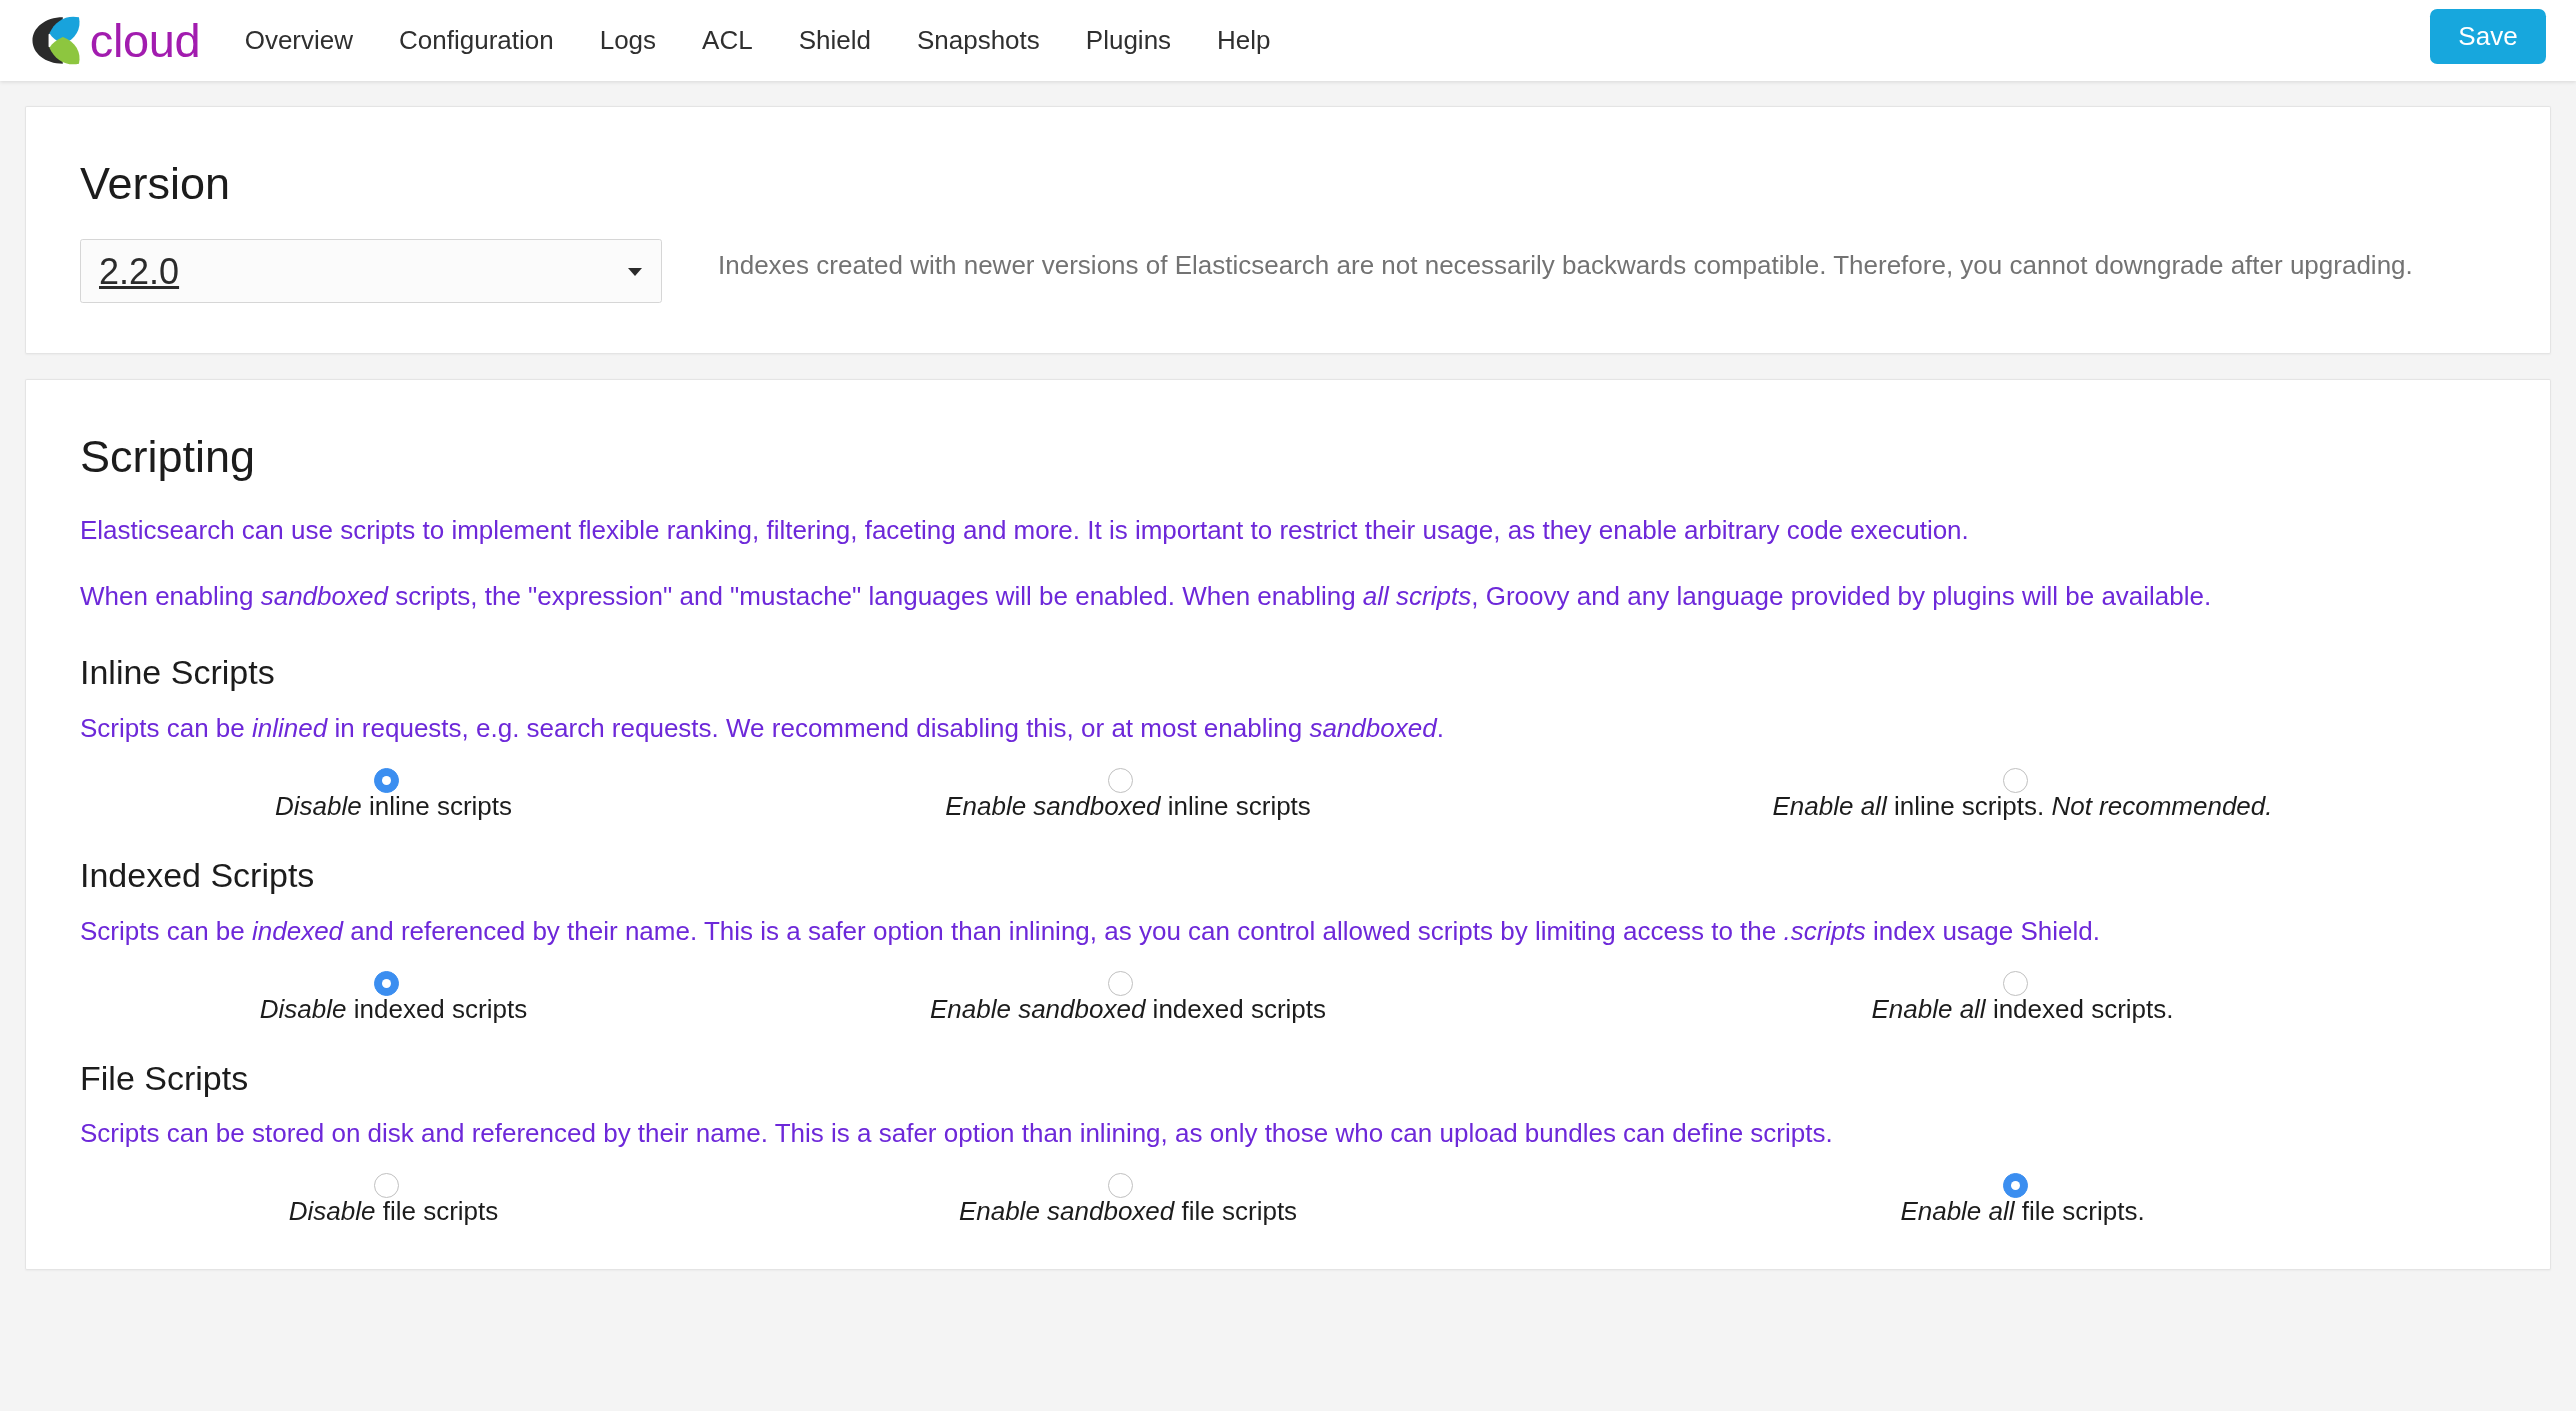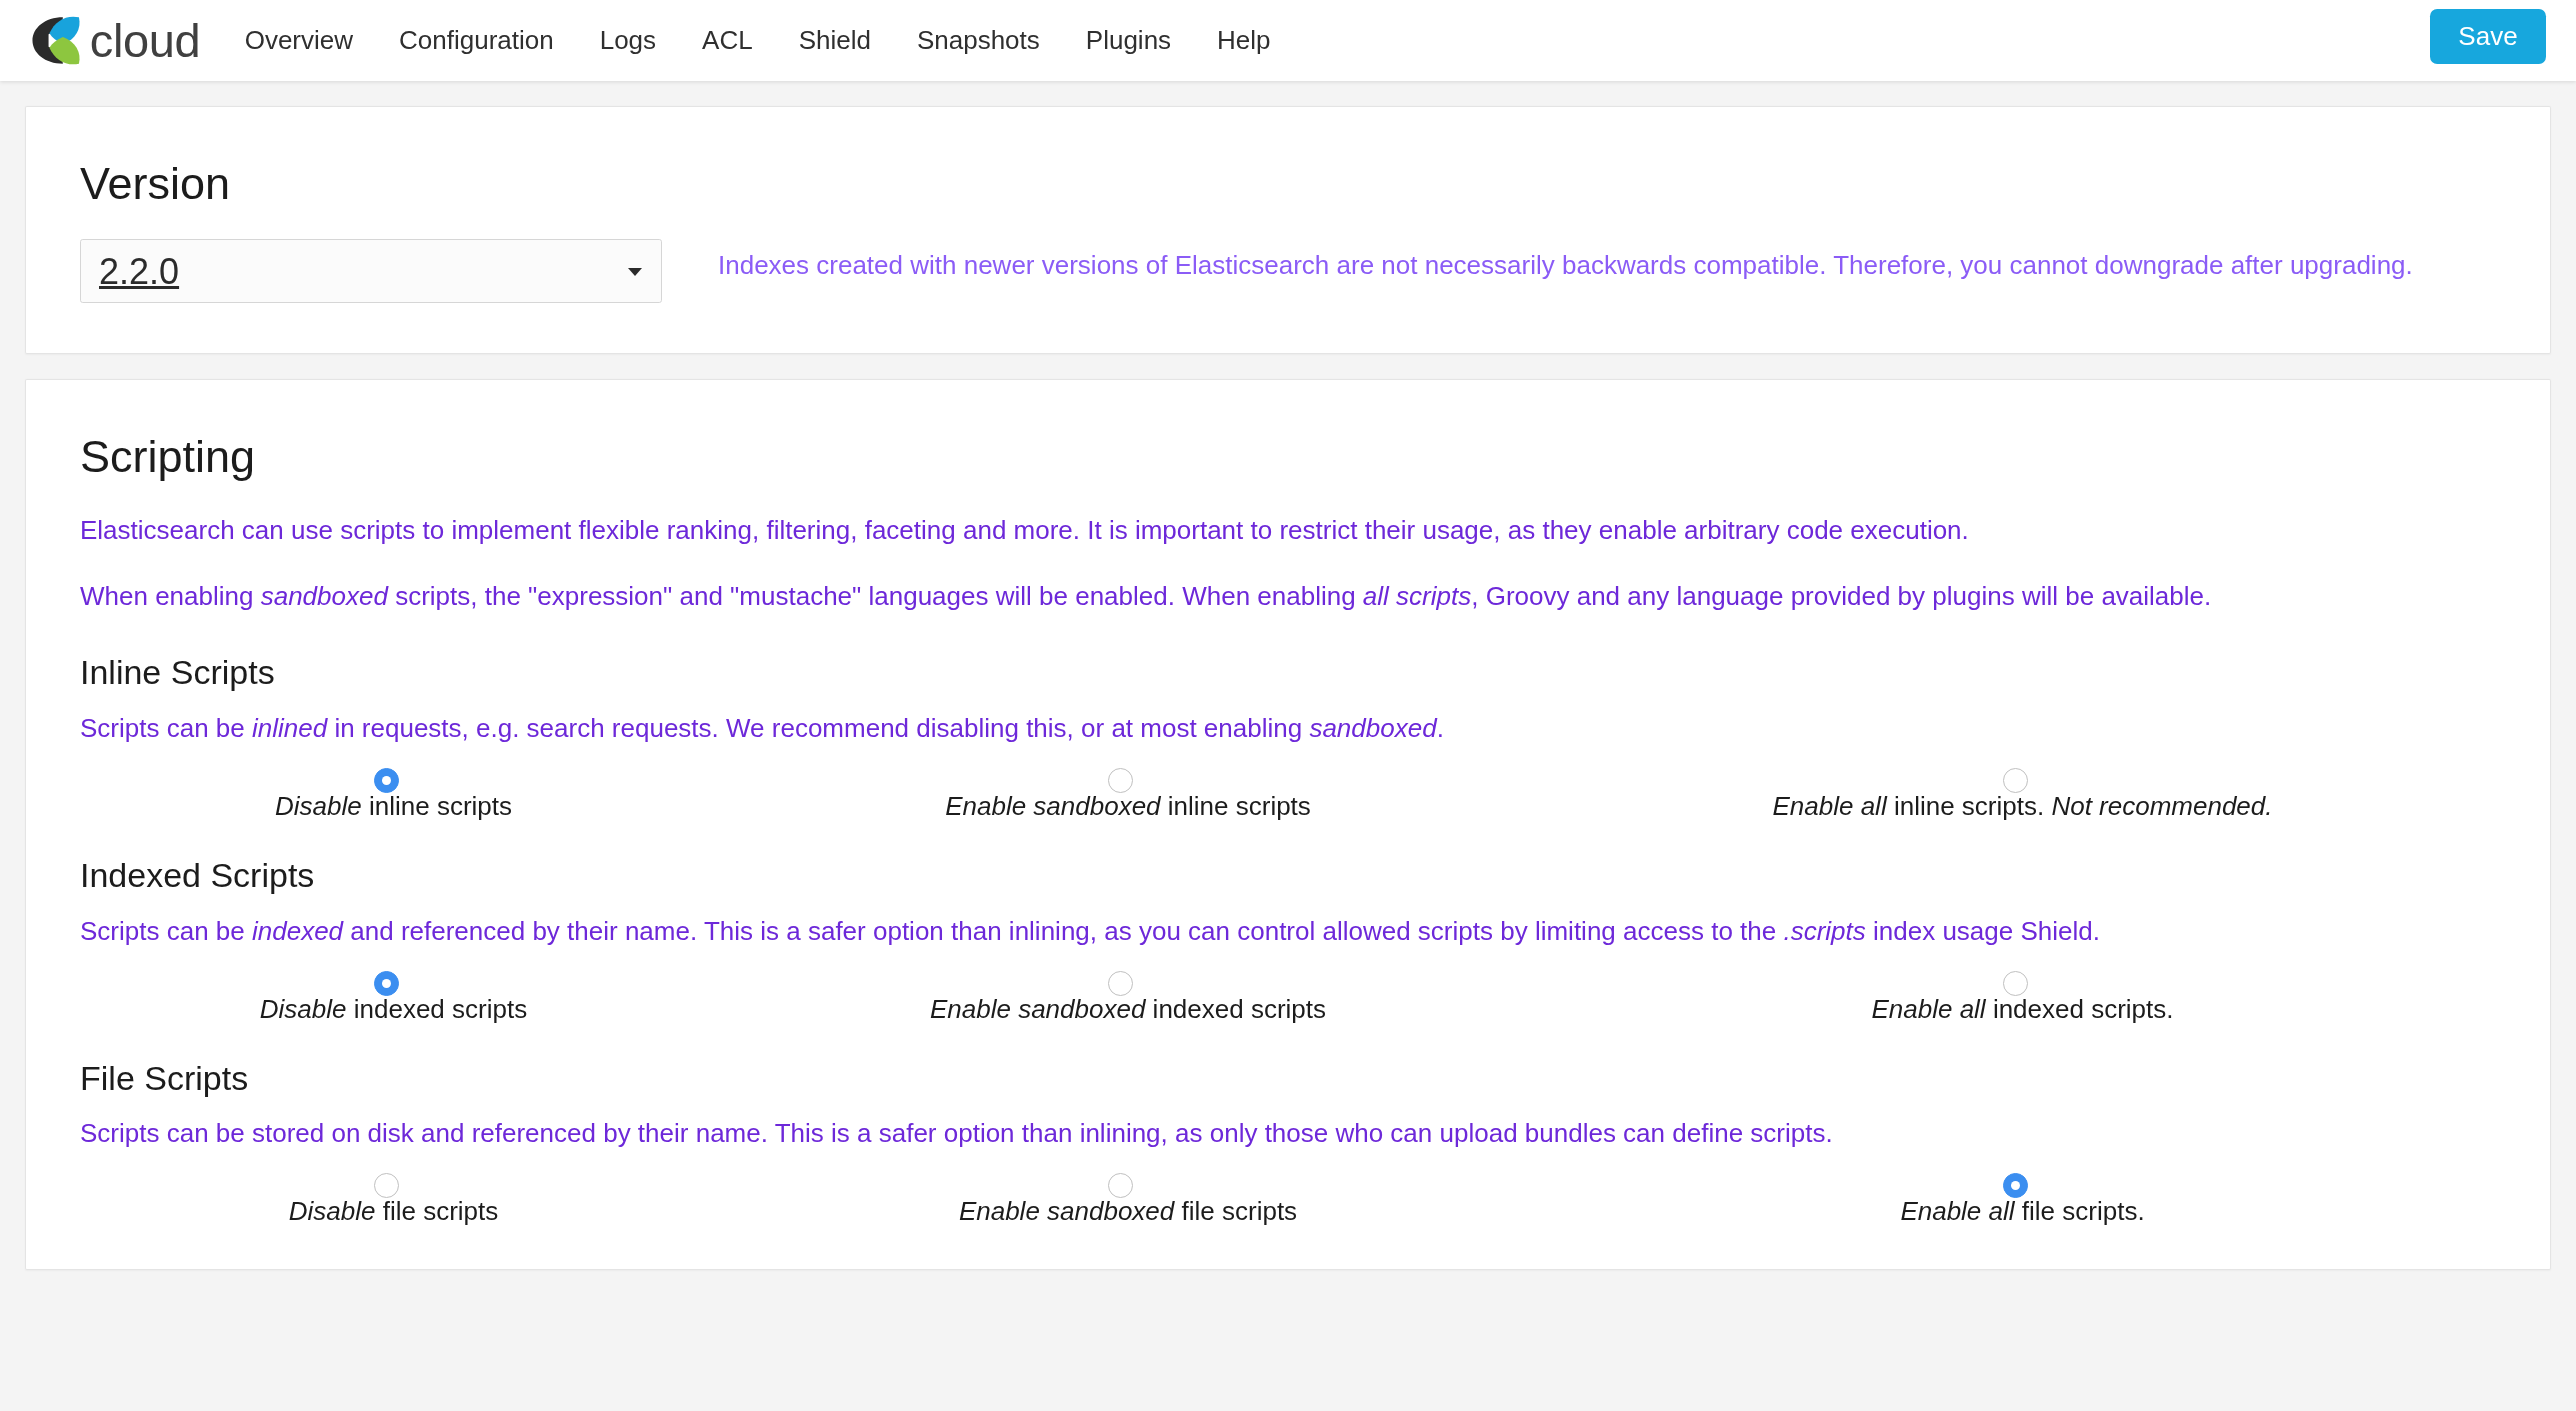--- a/index.html
+++ b/index.html
@@ -35,21 +35,21 @@
     margin-right: 21.5px;
   }
   .brand-mark {
     width: 61px;
     height: 59px;
     position: relative;
     flex: none;
   }
   .brand-word {
     font-size: 47px;
-    color: #404040;
+    color: #a21caf;
     letter-spacing: -0.4px;
     line-height: 1;
     margin-left: 1.8px;
     font-weight: 400;
   }
   .nav {
     display: flex;
     align-items: center;
   }
   .nav-item {
@@ -152,21 +152,21 @@
     margin-top: -2.7px;
     width: 0; height: 0;
     border-left: 7.2px solid transparent;
     border-right: 7.2px solid transparent;
     border-top: 8px solid #2b2b2b;
     pointer-events: none;
   }
   .version-note {
     font-size: 26px;
     line-height: 1.52;
-    color: #8b5cf6;
+    color: #737373;
     max-width: 1827px;
     padding-top: 7.2px;
   }
 
   
   .radio-group {
     display: flex;
     align-items: center;
     margin: 20px 0 9px 0;
   }

